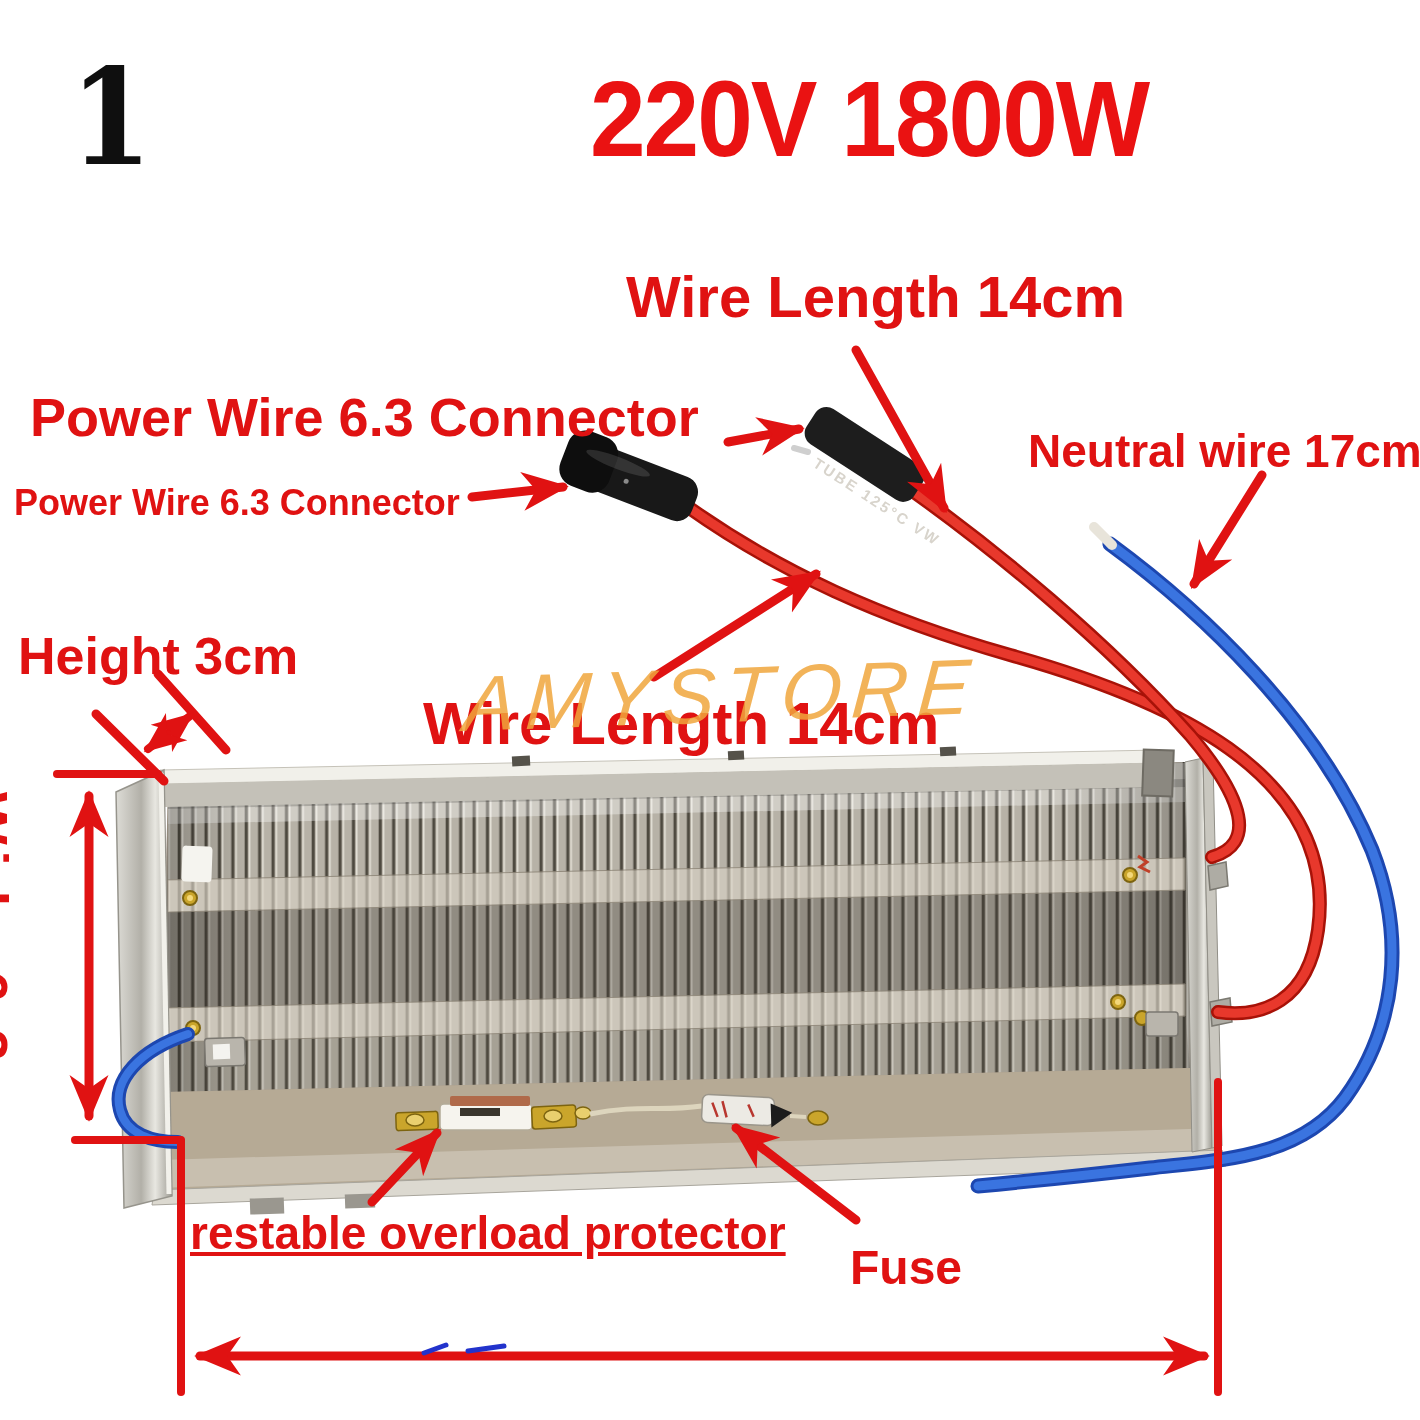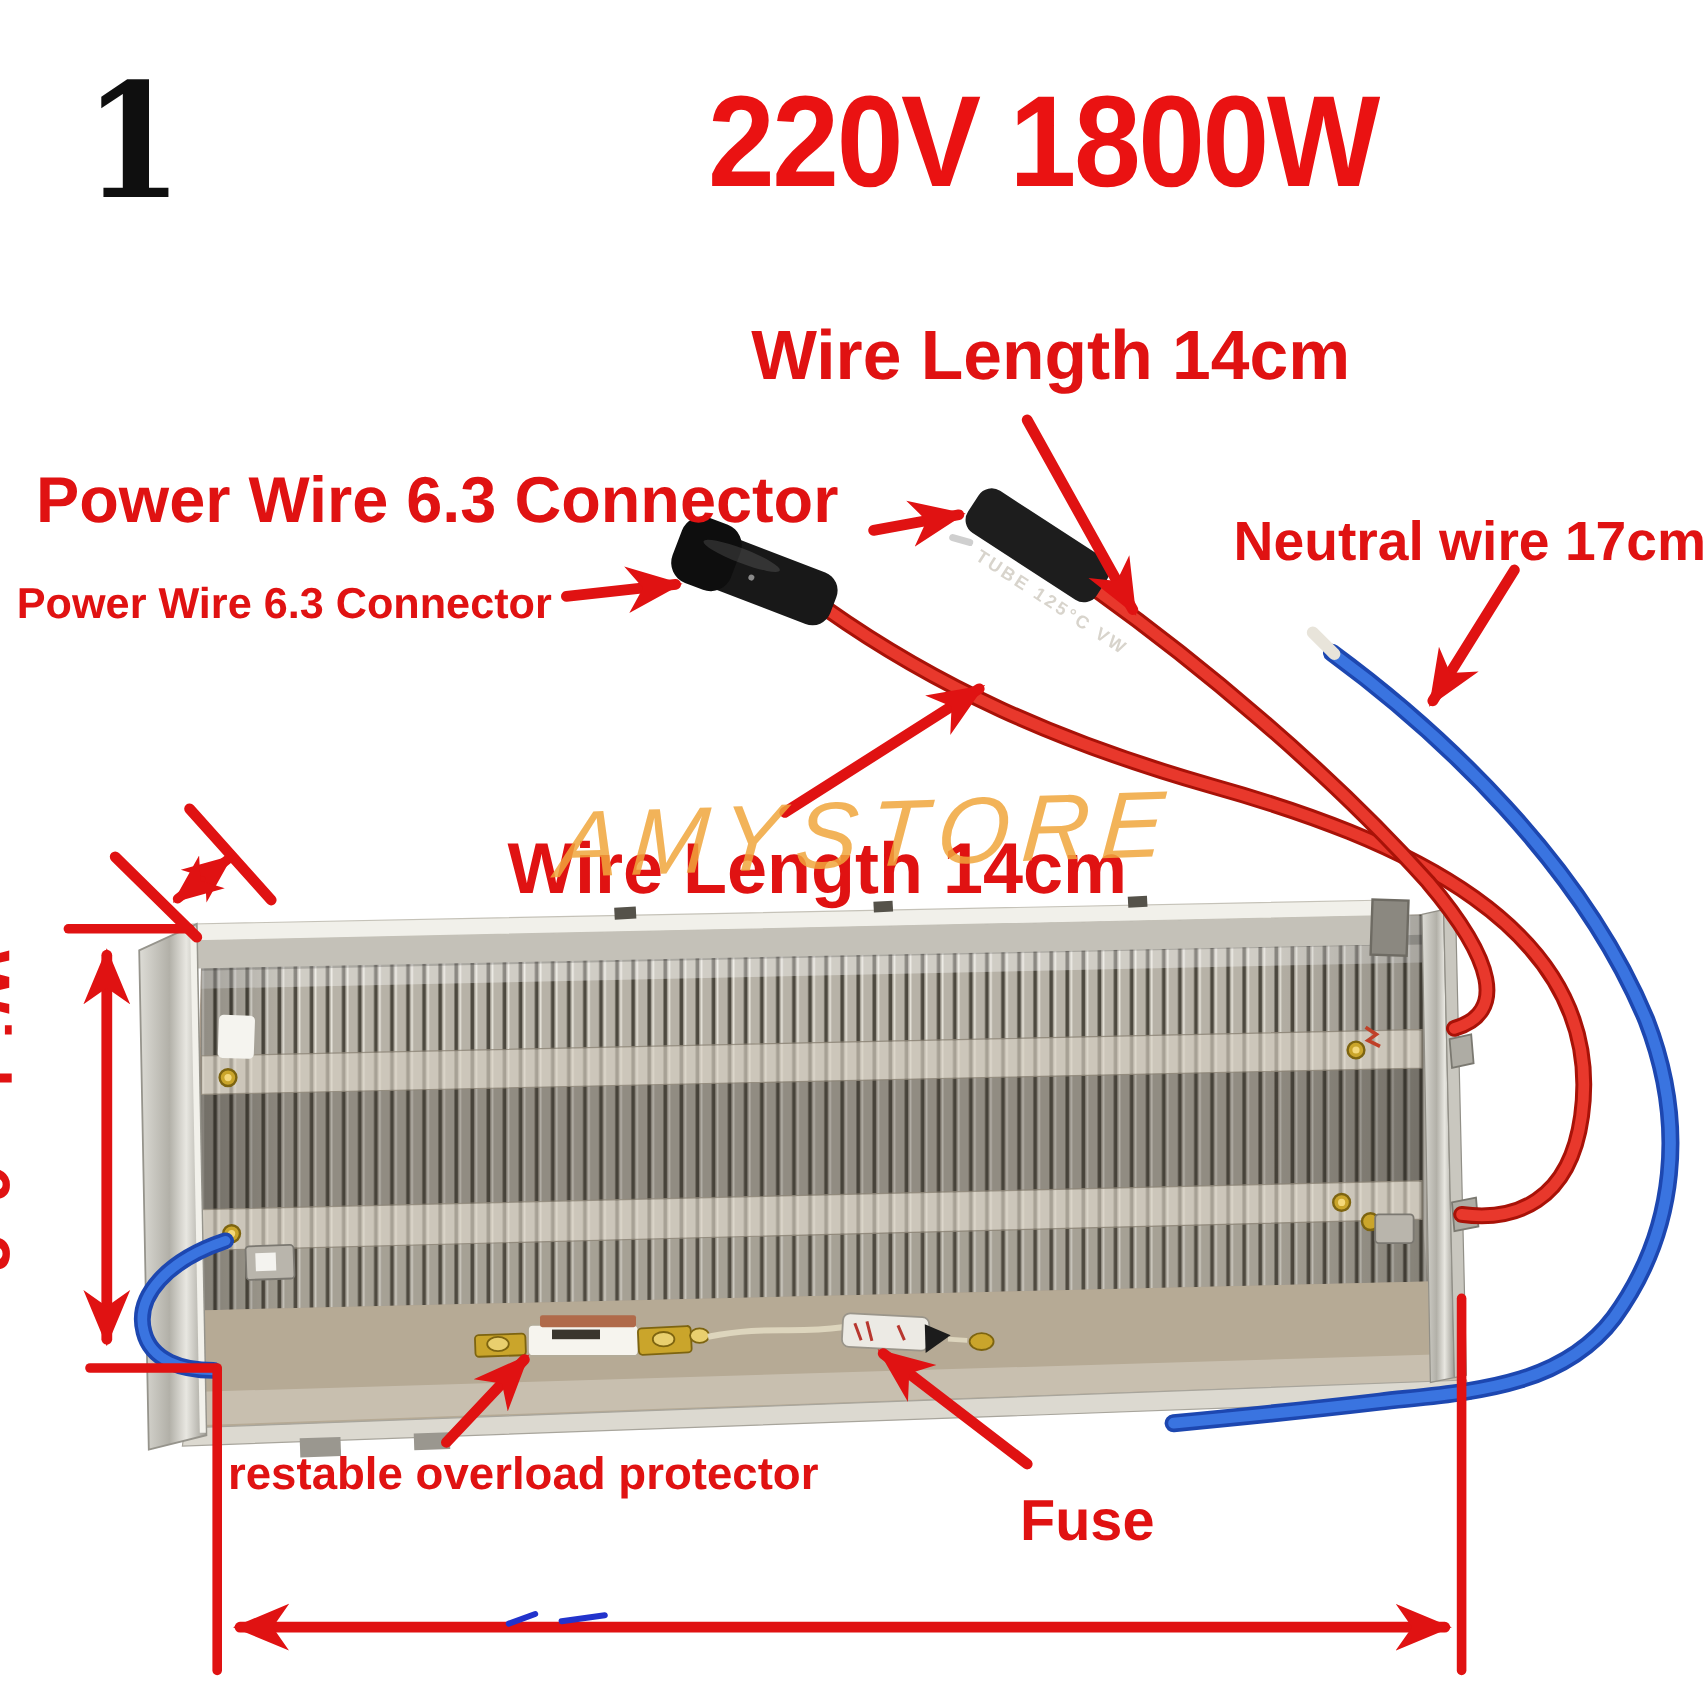--- a/index.html
+++ b/index.html
@@ -11,21 +11,21 @@
   .title{left:590px;top:64px;font-size:100px;letter-spacing:-2px;color:#ea1212;
          transform:scaleY(1.08);transform-origin:0 0;}
   .wltop{left:626px;top:268px;font-size:58px;}
   .pwbig{left:30px;top:390px;font-size:54px;}
   .pwsmall{left:14px;top:485px;font-size:36px;}
   .neutral{left:1028px;top:428px;font-size:46px;}
   .height{left:18px;top:630px;font-size:52px;}
   .wlcenter{left:423px;top:694px;font-size:60px;}
   .wide{left:16px;top:792px;font-size:56px;letter-spacing:6px;
         transform:rotate(90deg);transform-origin:0 0;}
-  .overload{left:190px;top:1210px;font-size:38px;}
+  .overload{left:190px;top:1210px;font-size:46px;text-decoration:underline;}
   .fuse{left:850px;top:1244px;font-size:48px;text-align:right;}
   .lengthbig{left:362px;top:1256px;font-size:90px;letter-spacing:-1px;}
   .watermark{position:absolute;left:464px;top:650px;font-size:78px;font-style:italic;
              font-weight:400;letter-spacing:10px;color:rgba(240,166,60,0.85);
              transform:rotate(-2deg) skewX(-6deg);white-space:nowrap;}
   .photo{position:absolute;left:0;top:0;}
 </style>
 </head>
 <body>
 
@@ -207,19 +207,20 @@
       <path d="M468,1351 l36,-5"></path>
     </g>
   </svg>
 
   <div class="lbl figno">1</div>
   <div class="lbl title">220V 1800W</div>
   <div class="lbl wltop">Wire Length 14cm</div>
   <div class="lbl pwbig">Power Wire 6.3 Connector</div>
   <div class="lbl pwsmall">Power Wire 6.3 Connector</div>
   <div class="lbl neutral">Neutral wire 17cm</div>
+  <div class="lbl height">Height 3cm</div>
   <div class="lbl wlcenter">Wire Length 14cm</div>
   <div class="watermark">AMYSTORE</div>
   <div class="lbl wide">Wide 6.3cm</div>
   <div class="lbl overload">restable overload protector</div>
   <div class="lbl fuse">Fuse</div>
 
 </div>
 
 </body></html>

